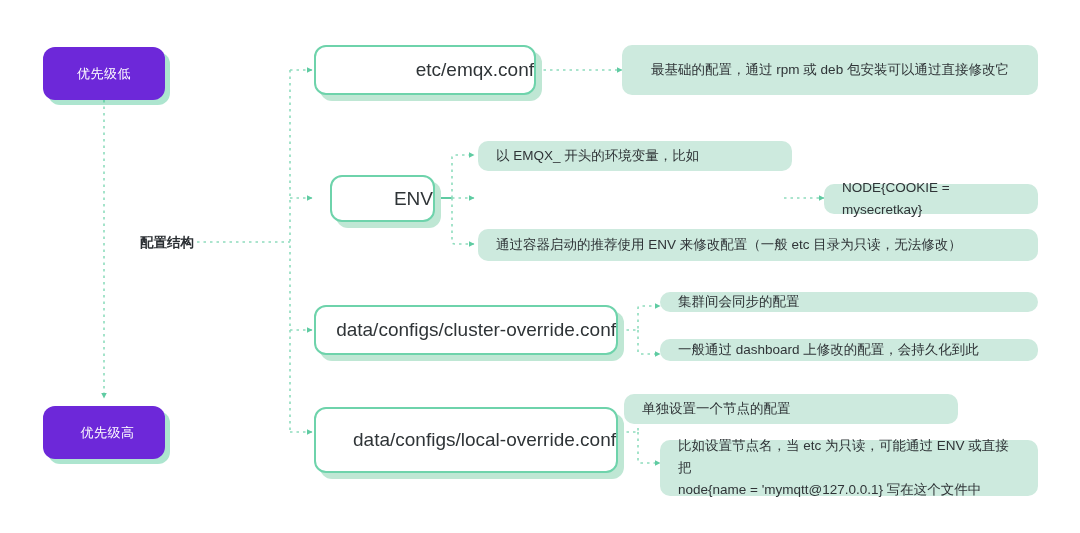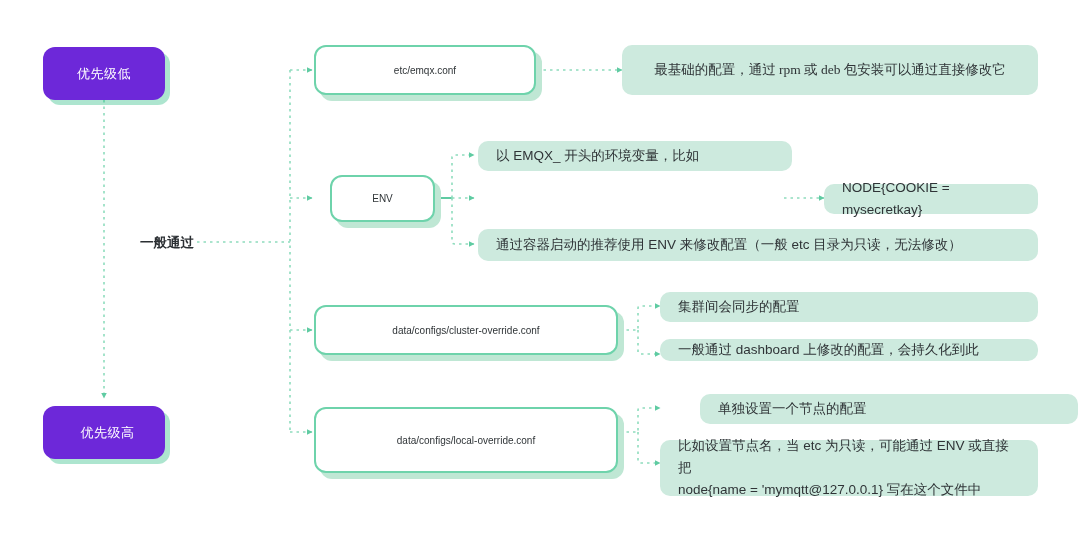--- a/index.html
+++ b/index.html
@@ -51,37 +51,37 @@
     font-size: 13px;
     letter-spacing: 0.5px;
     box-shadow: 5px 5px 0 0 rgba(20,180,118,0.35);
   }
 
   
   .box {
     background: #ffffff;
     border: 2px solid #6ed3ab;
     border-radius: 12px;
-    justify-content: center;
-    font-size: 10px;
+    justify-content: flex-end;
+    font-size: 19px;
     color: #2f3437;
     box-shadow: 6px 6px 0 0 #bfe7d4;
   }
 
   
   .panel {
     background: #cdeade;
     border-radius: 10px;
     justify-content: flex-start;
     padding: 0 18px;
     font-size: 13.5px;
     color: #2f3437;
     line-height: 22px;
   }
-  .panel.center-text { justify-content: center; padding: 0 22px; font-family: Liberation Serif, serif; }
+  .panel.center-text { justify-content: center; padding: 0 22px; }
   .panel.two-line { align-items: center; }
   .panel .line { display: block; }
 
   
   .label {
     position: absolute;
     z-index: 2;
     font-size: 13.5px;
     font-weight: bold;
     color: #2b2f33;
@@ -142,21 +142,21 @@
   </svg>
 
   <div class="node pill" style="left:43px; top:47px; width:122px; height:53px;">
     <span>优先级低</span>
   </div>
 
   <div class="node pill" style="left:43px; top:406px; width:122px; height:53px;padding-left:7px;">
     <span>优先级高</span>
   </div>
 
-  <div class="label" style="left:140px; top:234px;">一般通过</div>
+  <div class="label" style="left:140px; top:234px;">配置结构</div>
 
   <div class="node box" style="left:314px; top:45px; width:222px; height:50px;">
     <span>etc/emqx.conf</span>
   </div>
 
   <div class="node panel center-text" style="left:622px; top:45px; width:416px; height:50px;">
     <span>最基础的配置，通过 rpm 或 deb 包安装可以通过直接修改它</span>
   </div>
 
   <div class="node box" style="left:330px; top:175px; width:105px; height:47px;">
@@ -173,33 +173,33 @@
   </div>
 
   <div class="node panel" style="left:824px; top:184px; width:214px; height:30px;">
     <span>NODE{COOKIE = mysecretkay}</span>
   </div>
 
   <div class="node box" style="left:314px; top:305px; width:304px; height:50px;">
     <span>data/configs/cluster-override.conf</span>
   </div>
 
-  <div class="node panel" style="left:660px; top:292px; width:378px; height:30px;">
+  <div class="node panel" style="left:660px; top:292px; width:378px; height:20px;">
     <span>集群间会同步的配置</span>
   </div>
 
   <div class="node panel" style="left:660px; top:339px; width:378px; height:22px;">
     <span>一般通过 dashboard 上修改的配置，会持久化到此</span>
   </div>
 
   <div class="node box" style="left:314px; top:407px; width:304px; height:66px;">
     <span>data/configs/local-override.conf</span>
   </div>
 
-  <div class="node panel" style="left:700px; top:394px; width:378px; height:30px;">
+  <div class="node panel" style="left:624px; top:394px; width:334px; height:30px;">
     <span>单独设置一个节点的配置</span>
   </div>
 
   <div class="node panel two-line" style="left:660px; top:440px; width:378px; height:56px;">
     <span>
       <span class="line">比如设置节点名，当 etc 为只读，可能通过 ENV 或直接把</span>
       <span class="line">node{name = 'mymqtt@127.0.0.1} 写在这个文件中</span>
     </span>
   </div>
 

